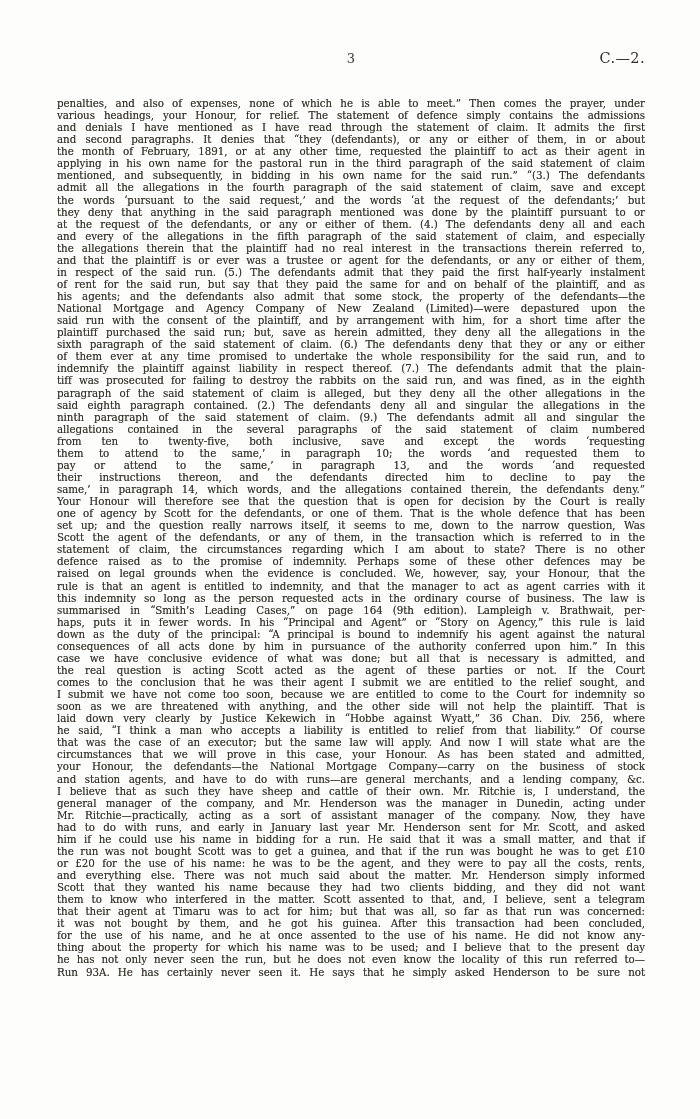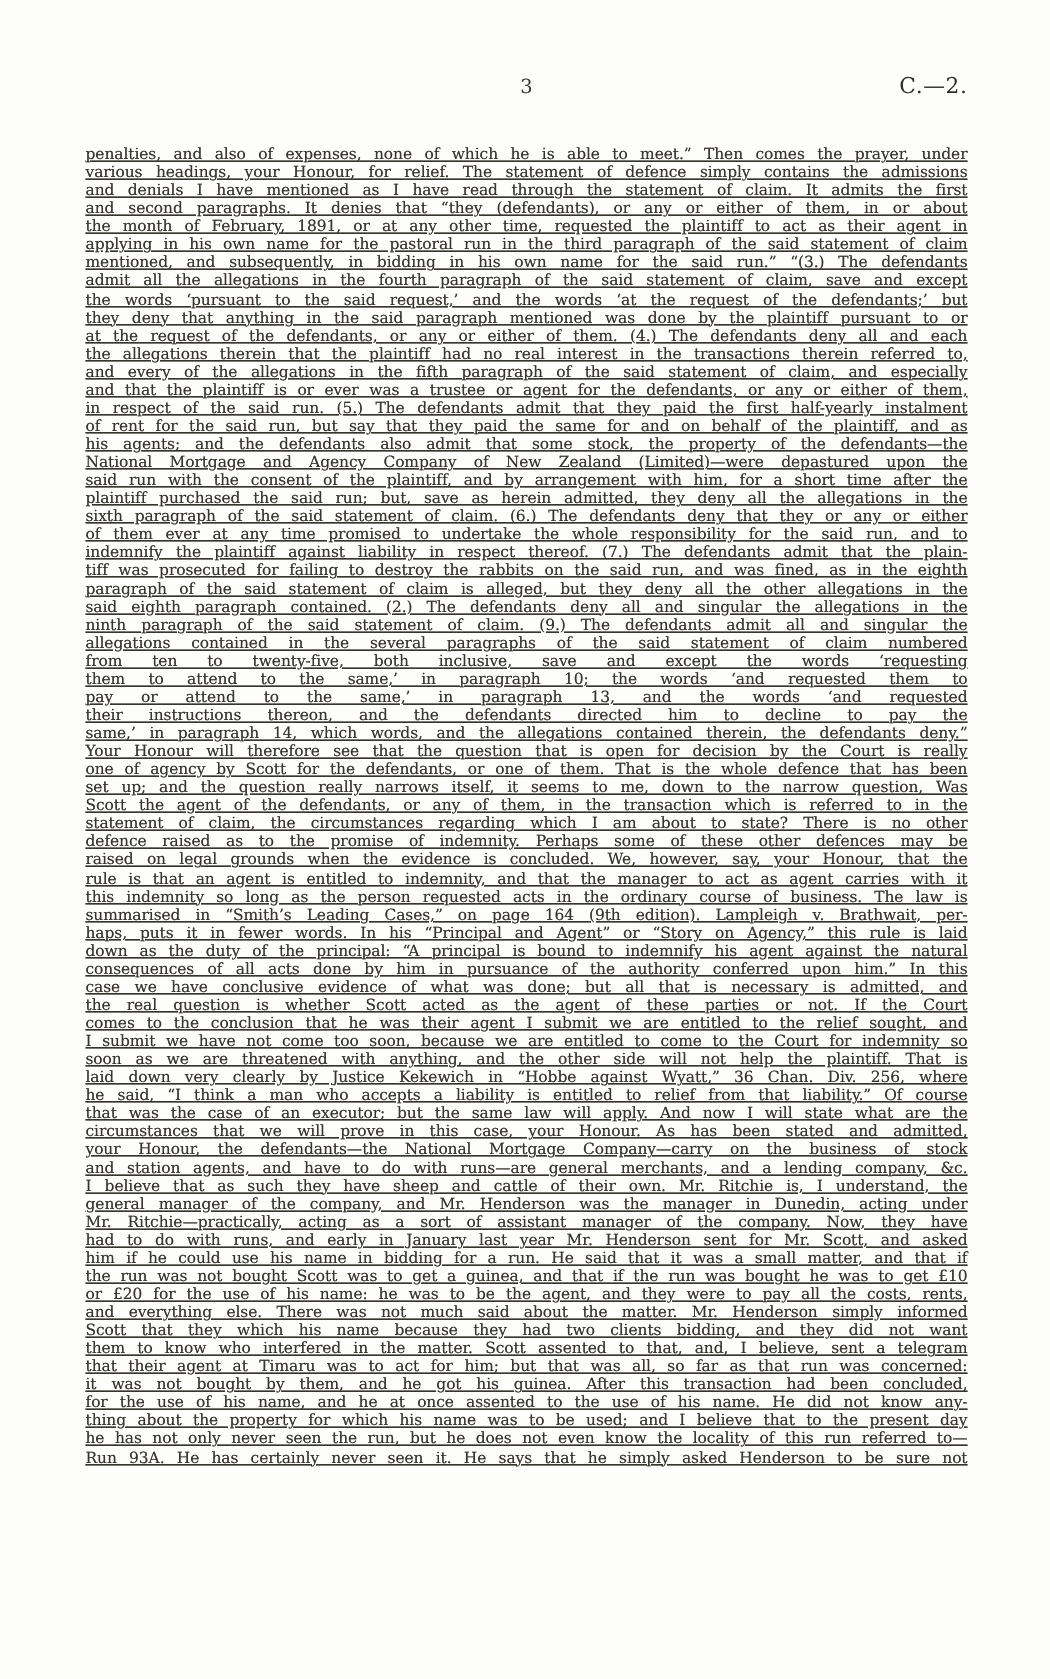--- a/index.html
+++ b/index.html
@@ -43,21 +43,20 @@
     font-size: 14.5px;
     letter-spacing: 0.4px;
     color: #322e29;
     margin-left: 36px;
   }
   .body-text {
     font-size: 10.3px;
     line-height: 12.07px;
     letter-spacing: -0.05px;
     text-shadow: 0 0 0.35px rgba(62, 57, 50, 0.65);
-    text-decoration: underline;
   }
   .body-text .line {
     text-align: justify;
     text-align-last: justify;
   }
 </style>
 </head>
 <body>
 
 <div class="page">
@@ -71,22 +70,22 @@
         <div class="line">various headings, your Honour, for relief. The statement of defence simply contains the admissions</div>
         <div class="line">and denials I have mentioned as I have read through the statement of claim. It admits the first</div>
         <div class="line">and second paragraphs. It denies that “they (defendants), or any or either of them, in or about</div>
         <div class="line">the month of February, 1891, or at any other time, requested the plaintiff to act as their agent in</div>
         <div class="line">applying in his own name for the pastoral run in the third paragraph of the said statement of claim</div>
         <div class="line">mentioned, and subsequently, in bidding in his own name for the said run.” “(3.) The defendants</div>
         <div class="line">admit all the allegations in the fourth paragraph of the said statement of claim, save and except</div>
         <div class="line">the words ‘pursuant to the said request,’ and the words ‘at the request of the defendants;’ but</div>
         <div class="line">they deny that anything in the said paragraph mentioned was done by the plaintiff pursuant to or</div>
         <div class="line">at the request of the defendants, or any or either of them. (4.) The defendants deny all and each</div>
+        <div class="line">and every of the allegations in the fifth paragraph of the said statement of claim, and especially</div>
         <div class="line">the allegations therein that the plaintiff had no real interest in the transactions therein referred to,</div>
-        <div class="line">and every of the allegations in the fifth paragraph of the said statement of claim, and especially</div>
         <div class="line">and that the plaintiff is or ever was a trustee or agent for the defendants, or any or either of them,</div>
         <div class="line">in respect of the said run. (5.) The defendants admit that they paid the first half-yearly instalment</div>
         <div class="line">of rent for the said run, but say that they paid the same for and on behalf of the plaintiff, and as</div>
         <div class="line">his agents; and the defendants also admit that some stock, the property of the defendants—the</div>
         <div class="line">National Mortgage and Agency Company of New Zealand (Limited)—were depastured upon the</div>
         <div class="line">said run with the consent of the plaintiff, and by arrangement with him, for a short time after the</div>
         <div class="line">plaintiff purchased the said run; but, save as herein admitted, they deny all the allegations in the</div>
         <div class="line">sixth paragraph of the said statement of claim. (6.) The defendants deny that they or any or either</div>
         <div class="line">of them ever at any time promised to undertake the whole responsibility for the said run, and to</div>
         <div class="line">indemnify the plaintiff against liability in respect thereof. (7.) The defendants admit that the plain-</div>
@@ -107,39 +106,39 @@
         <div class="line">statement of claim, the circumstances regarding which I am about to state? There is no other</div>
         <div class="line">defence raised as to the promise of indemnity. Perhaps some of these other defences may be</div>
         <div class="line">raised on legal grounds when the evidence is concluded. We, however, say, your Honour, that the</div>
         <div class="line">rule is that an agent is entitled to indemnity, and that the manager to act as agent carries with it</div>
         <div class="line">this indemnity so long as the person requested acts in the ordinary course of business. The law is</div>
         <div class="line">summarised in “Smith’s Leading Cases,” on page 164 (9th edition). Lampleigh v. Brathwait, per-</div>
         <div class="line">haps, puts it in fewer words. In his “Principal and Agent” or “Story on Agency,” this rule is laid</div>
         <div class="line">down as the duty of the principal: “A principal is bound to indemnify his agent against the natural</div>
         <div class="line">consequences of all acts done by him in pursuance of the authority conferred upon him.” In this</div>
         <div class="line">case we have conclusive evidence of what was done; but all that is necessary is admitted, and</div>
-        <div class="line">the real question is whether Scott acted as the agent of these parties or not. If the Court</div>
+        <div class="line">the real question is acting Scott acted as the agent of these parties or not. If the Court</div>
         <div class="line">comes to the conclusion that he was their agent I submit we are entitled to the relief sought, and</div>
         <div class="line">I submit we have not come too soon, because we are entitled to come to the Court for indemnity so</div>
         <div class="line">soon as we are threatened with anything, and the other side will not help the plaintiff. That is</div>
         <div class="line">laid down very clearly by Justice Kekewich in “Hobbe against Wyatt,” 36 Chan. Div. 256, where</div>
         <div class="line">he said, “I think a man who accepts a liability is entitled to relief from that liability.” Of course</div>
         <div class="line">that was the case of an executor; but the same law will apply. And now I will state what are the</div>
         <div class="line">circumstances that we will prove in this case, your Honour. As has been stated and admitted,</div>
         <div class="line">your Honour, the defendants—the National Mortgage Company—carry on the business of stock</div>
         <div class="line">and station agents, and have to do with runs—are general merchants, and a lending company, &amp;c.</div>
         <div class="line">I believe that as such they have sheep and cattle of their own. Mr. Ritchie is, I understand, the</div>
         <div class="line">general manager of the company, and Mr. Henderson was the manager in Dunedin, acting under</div>
         <div class="line">Mr. Ritchie—practically, acting as a sort of assistant manager of the company. Now, they have</div>
         <div class="line">had to do with runs, and early in January last year Mr. Henderson sent for Mr. Scott, and asked</div>
         <div class="line">him if he could use his name in bidding for a run. He said that it was a small matter, and that if</div>
         <div class="line">the run was not bought Scott was to get a guinea, and that if the run was bought he was to get £10</div>
         <div class="line">or £20 for the use of his name: he was to be the agent, and they were to pay all the costs, rents,</div>
         <div class="line">and everything else. There was not much said about the matter. Mr. Henderson simply informed</div>
-        <div class="line">Scott that they which his name because they had two clients bidding, and they did not want</div>
+        <div class="line">Scott that they wanted his name because they had two clients bidding, and they did not want</div>
         <div class="line">them to know who interfered in the matter. Scott assented to that, and, I believe, sent a telegram</div>
         <div class="line">that their agent at Timaru was to act for him; but that was all, so far as that run was concerned:</div>
         <div class="line">it was not bought by them, and he got his guinea. After this transaction had been concluded,</div>
         <div class="line">for the use of his name, and he at once assented to the use of his name. He did not know any-</div>
         <div class="line">thing about the property for which his name was to be used; and I believe that to the present day</div>
         <div class="line">he has not only never seen the run, but he does not even know the locality of this run referred to—</div>
         <div class="line">Run 93A. He has certainly never seen it. He says that he simply asked Henderson to be sure not</div>
       </div>
   </div>
 </div>

